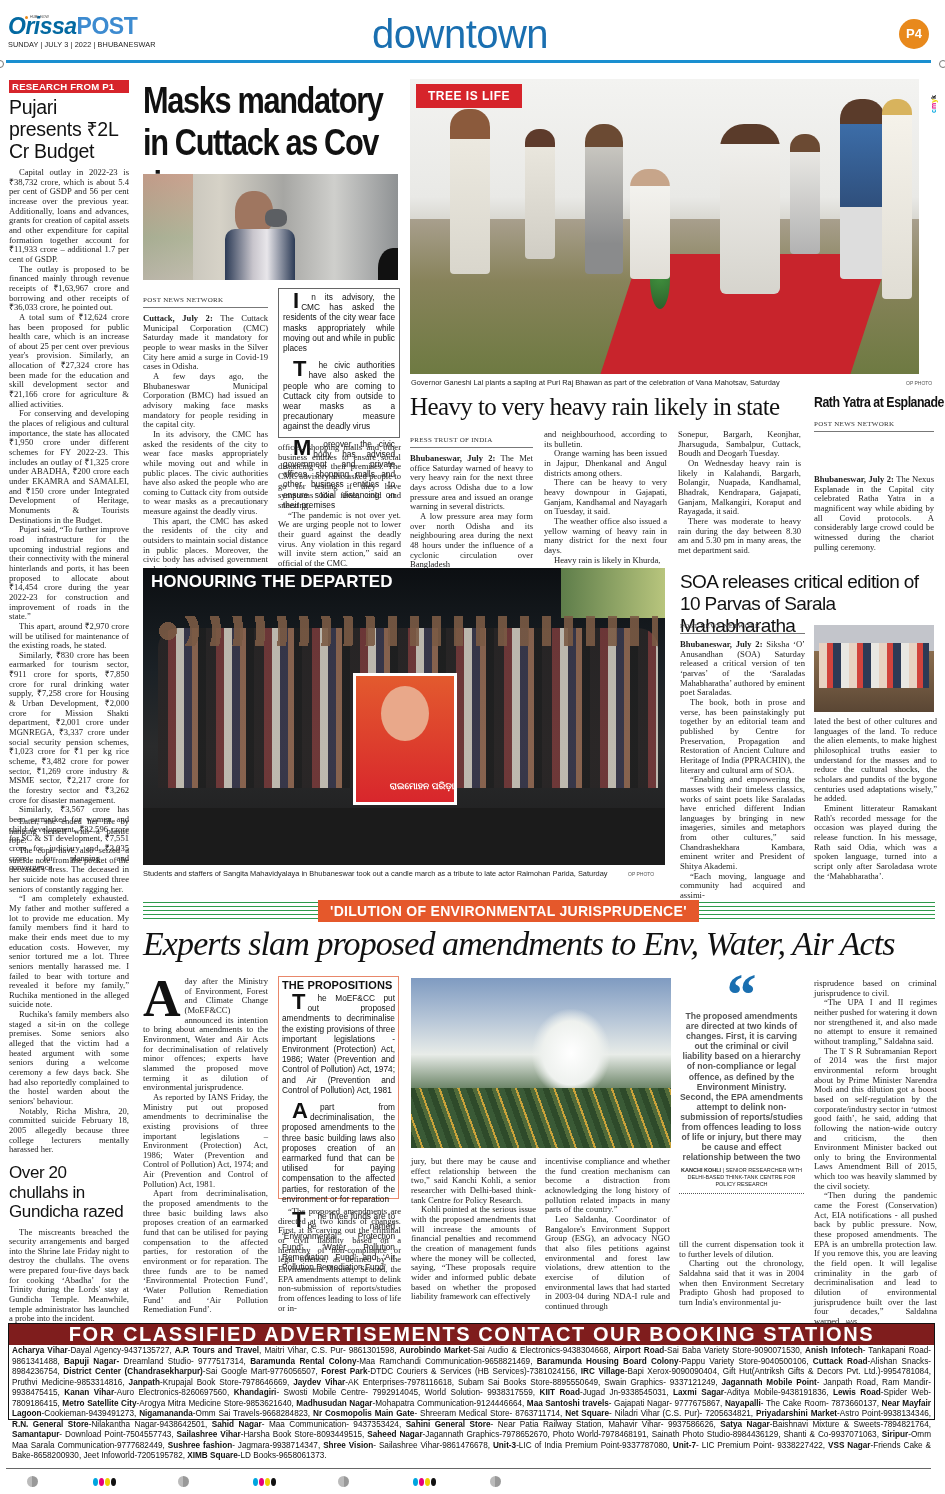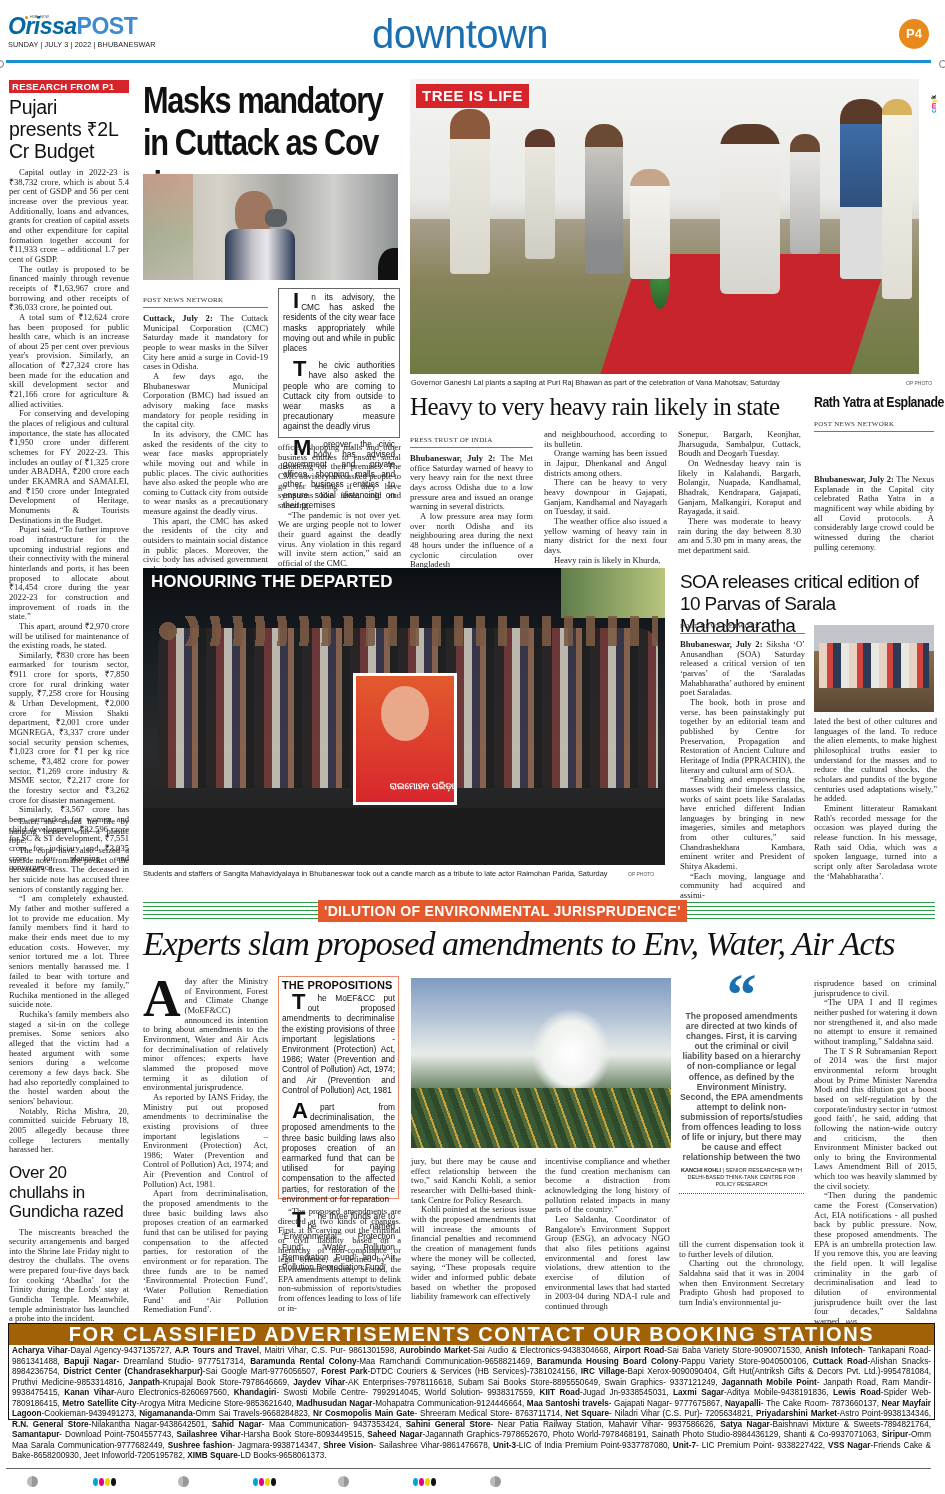--- a/index.html
+++ b/index.html
@@ -105,21 +105,21 @@
   <div class="abs" style="left:210px;top:175px;width:250px;height:120px;background:#c8242c;transform:skewX(-18deg);"></div>
   <div class="abs" style="left:240px;top:170px;width:20px;height:60px;background:radial-gradient(circle,#3f8d3c,#2b5f2a);border-radius:50%;"></div>
   <div class="abs" style="left:40px;top:30px;width:40px;height:165px;background:linear-gradient(180deg,#8b5a3c 0,#8b5a3c 18%,#ece9e0 18%,#d9d6cc 100%);border-radius:18px 18px 4px 4px;"></div>
   <div class="abs" style="left:115px;top:50px;width:30px;height:130px;background:linear-gradient(180deg,#5e3b2c 0,#5e3b2c 14%,#e9e6dd 14%,#d0cdc4);border-radius:14px 14px 4px 4px;"></div>
   <div class="abs" style="left:175px;top:45px;width:38px;height:150px;background:linear-gradient(180deg,#6b4a33 0,#6b4a33 15%,#c8c6c0 15%,#8a8b8c 80%);border-radius:18px 18px 4px 4px;"></div>
   <div class="abs" style="left:220px;top:90px;width:40px;height:110px;background:linear-gradient(180deg,#c7a58a 0,#c7a58a 15%,#f3f2ee 15%,#e1ded7);border-radius:18px 18px 4px 4px;"></div>
   <div class="abs" style="left:310px;top:45px;width:60px;height:170px;background:linear-gradient(180deg,#5a3b2a 0,#5a3b2a 12%,#f0efec 12%,#d6d4cd);border-radius:24px 24px 6px 6px;"></div>
   <div class="abs" style="left:380px;top:55px;width:30px;height:120px;background:linear-gradient(180deg,#6b4a33 0,#6b4a33 15%,#e8e7e3 15%,#b2b2b2);border-radius:14px 14px 4px 4px;"></div>
   <div class="abs" style="left:430px;top:20px;width:45px;height:180px;background:linear-gradient(180deg,#5a3b2a 0,#5a3b2a 14%,#3c6da8 14%,#2f4f7c 60%,#ddd 60%);border-radius:20px 20px 4px 4px;"></div>
   <div class="abs" style="left:472px;top:20px;width:30px;height:200px;background:linear-gradient(180deg,#d8b35d 0,#d8b35d 8%,#f5f2ea 8%,#e0ddd4);border-radius:14px 14px 4px 4px;"></div>
-  <div class="abs kicker-red" style="left:6px;top:5px;font-size:15px;padding:2px 6px;letter-spacing:0.5px;line-height:20px;">TREE IS LIFE</div>
+  <div class="abs kicker-red" style="left:6px;top:5px;font-size:12px;padding:2px 12px;letter-spacing:0.5px;line-height:20px;">TREE IS LIFE</div>
 </div>
 <div class="abs caption" style="left:411px;top:378px;">Governor Ganeshi Lal plants a sapling at Puri Raj Bhawan as part of the celebration of Vana Mahotsav, Saturday</div>
 <div class="abs opphoto" style="left:906px;top:380px;">OP PHOTO</div>
 <div class="abs sans" style="left:930px;top:95px;writing-mode:vertical-rl;transform:rotate(180deg);font-size:7px;font-weight:bold;">
   <span style="color:#00a6e0">c</span><span style="color:#e5007d">m</span><span style="color:#f0d000">y</span><span style="color:#111">k</span>
 </div>
 
 <div class="abs serif" style="left:410px;top:393px;font-size:25px;line-height:28px;letter-spacing:-0.6px;color:#111;">Heavy to very heavy rain likely in state</div>
 <div class="abs" style="left:410px;top:436px;width:123px;">
   <div class="byline">PRESS TRUST OF INDIA</div>
@@ -177,21 +177,21 @@
 </div>
 <div class="photo" style="left:814px;top:625px;width:120px;height:87px;background:linear-gradient(180deg,#c3c5cb 0,#c3c5cb 30%,#8a6d4e 30%,#5a4634 100%);">
   <div class="abs" style="left:5px;top:18px;width:110px;height:45px;background:repeating-linear-gradient(90deg,#e8d2c2 0 8px,#d1433c 8px 14px,#2d3a55 14px 22px,#e9e7e2 22px 30px);"></div>
 </div>
 <div class="abs" style="left:814px;top:717px;width:123px;" id="soa-col2">
     <p class="body" style="text-indent: 0px;">lated the best of other cultures and languages of the land. To reduce the alien elements, to make highest philosophical truths easier to understand for the masses and to reduce the cultural shocks, the scholars and pundits of the bygone centuries used adaptations wisely,” he added.</p>
     <p class="body">Eminent litterateur Ramakant Rath's recorded message for the occasion was played during the release function. In his message, Rath said Odia, which was a spoken language, turned into a script only after Saroladasa wrote the ‘Mahabharatha’.</p>
   </div>
 
 <div class="abs" style="left:143px;top:902px;width:792px;height:20px;background:repeating-linear-gradient(180deg,#2e9a4b 0 1.5px,#fff 1.5px 4px);"></div>
-<div class="abs sans" style="left:318px;top:900px;padding:2px 6px;background:#e5582b;color:#fff;font-weight:bold;font-size:14px;letter-spacing:0.3px;line-height:18px;">'DILUTION OF ENVIRONMENTAL JURISPRUDENCE'</div>
+<div class="abs sans" style="left:318px;top:900px;padding:2px 12px;background:#e5582b;color:#fff;font-weight:bold;font-size:14px;letter-spacing:0.3px;line-height:18px;">'DILUTION OF ENVIRONMENTAL JURISPRUDENCE'</div>
 <div class="abs serif" style="left:143px;top:925px;font-size:34px;line-height:38px;font-style:italic;color:#111;letter-spacing:-0.9px;white-space:nowrap;">Experts slam proposed amendments to Env, Water, Air Acts</div>
 
 <div class="abs" style="left:143px;top:977px;width:125px;">
   <span class="serif" style="float:left;font-size:52px;line-height:42px;margin:1px 4px 0 0;font-weight:bold;">A</span>
   <div id="env-col1">
       <p class="body" style="text-indent: 0px;">day after the Ministry of Environment, Forest and Climate Change (MoEF&amp;CC) announced its intention to bring about amendments to the Environment, Water and Air Acts for decriminalisation of relatively minor offences; experts have slammed the proposed move terming it as dilution of environmental jurisprudence.</p>
       <p class="body">As reported by IANS Friday, the Ministry put out proposed amendments to decriminalise the existing provisions of three important legislations – Environment (Protection) Act, 1986; Water (Prevention and Control of Pollution) Act, 1974; and Air (Prevention and Control of Pollution) Act, 1981.</p>
       <p class="body">Apart from decriminalisation, the proposed amendments to the three basic building laws also proposes creation of an earmarked fund that can be utilised for paying compensation to the affected parties, for restoration of the environment or for reparation. The three funds are to be named ‘Environmental Protection Fund’, ‘Water Pollution Remediation Fund’ and ‘Air Pollution Remediation Fund’.</p>
     </div>
 </div>
@@ -234,21 +234,21 @@
     <p class="body">Charting out the chronology, Saldahna said that it was in 2004 when then Environment Secretary Pradipto Ghosh had proposed to turn India's environmental ju-</p>
   </div>
 <div class="abs" style="left:814px;top:979px;width:123px;" id="env-col6">
     <p class="body" style="text-indent: 0px;">risprudence based on criminal jurisprudence to civil.</p>
     <p class="body">“The UPA I and II regimes neither pushed for watering it down nor strengthened it, and also made no attempt to ensure it remained without trampling,” Saldahna said.</p>
     <p class="body">The T S R Subramanian Report of 2014 was the first major environmental reform brought about by Prime Minister Narendra Modi and this dilution got a boost based on self-regulation by the corporate/industry sector in ‘utmost good faith’, he said, adding that following the nation-wide outcry and criticism, the then Environment Minister backed out only to bring the Environmental Laws Amendment Bill of 2015, which too was heavily slammed by the civil society.</p>
     <p class="body">“Then during the pandemic came the Forest (Conservation) Act, EIA notifications - all pushed back by public pressure. Now, these proposed amendments. The EPA is an umbrella protection law. If you remove this, you are leaving the field open. It will legalise criminality in the garb of decriminalisation and lead to dilution of environmental jurisprudence built over the last four decades,” Saldahna warned.<span style="font-size: 5px; font-style: italic; font-family: &quot;Liberation Sans&quot;, sans-serif; margin-left: 4px;">IANS</span></p>
   </div>
 
 <div class="abs" style="left:8px;top:1323px;width:927px;height:97px;border:1px solid #111;">
-  <div class="sans" style="background:#a16207;color:#fff;font-weight:bold;font-size:20px;line-height:21px;text-align:center;letter-spacing:1.6px;">FOR CLASSIFIED ADVERTISEMENTS CONTACT OUR BOOKING STATIONS</div>
+  <div class="sans" style="background:#7f1d1d;color:#fff;font-weight:bold;font-size:20px;line-height:21px;text-align:center;letter-spacing:1.6px;">FOR CLASSIFIED ADVERTISEMENTS CONTACT OUR BOOKING STATIONS</div>
   <div class="ad-text" id="classifieds" style="padding:1px 3px;"><b>Acharya Vihar</b><span>-Dayal Agency-9437135727, </span><b>A.P. Tours and Travel</b><span>, Maitri Vihar, C.S. Pur- 9861301598, </span><b>Aurobindo Market</b><span>-Sai Audio &amp; Electronics-9438304668, </span><b>Airport Road</b><span>-Sai Baba Variety Store-9090071530, </span><b>Anish Infotech</b><span>- Tankapani Road-9861341488, </span><b>Bapuji Nagar-</b><span> Dreamland Studio- 9777517314, </span><b>Baramunda Rental Colony</b><span>-Maa Ramchandi Communication-9658821469, </span><b>Baramunda Housing Board Colony</b><span>-Pappu Variety Store-9040500106, </span><b>Cuttack Road</b><span>-Alishan Snacks-8984236754, </span><b>District Center (Chandrasekharpur)</b><span>-Sai Google Mart-9776056507, </span><b>Forest Park</b><span>-DTDC Couriers &amp; Services (HB Services)-7381024156, </span><b>IRC Village</b><span>-Bapi Xerox-9090090404, Gift Hut(Antriksh Gifts &amp; Decors Pvt. Ltd.)-9954781084, Pruthvi Medicine-9853314816, </span><b>Janpath</b><span>-Krupajal Book Store-7978646669, </span><b>Jaydev Vihar</b><span>-AK Enterprises-7978116618, Subam Sai Books Store-8895550649, Swain Graphics- 9337121249, </span><b>Jagannath Mobile Point</b><span>- Janpath Road, Ram Mandir- 9938475415, </span><b>Kanan Vihar</b><span>-Auro Electronics-8260697560, </span><b>Khandagiri</b><span>- Swosti Mobile Centre- 7992914045, World Solution- 9938317559, </span><b>KIIT Road</b><span>-Jugad Jn-9338545031, </span><b>Laxmi Sagar</b><span>-Aditya Mobile-9438191836, </span><b>Lewis Road</b><span>-Spider Web-7809186415, </span><b>Metro Satellite City</b><span>-Arogya Mitra Medicine Store-9853621640, </span><b>Madhusudan Nagar</b><span>-Mohapatra Communication-9124446664, </span><b>Maa Santoshi travels</b><span>- Gajapati Nagar- 9777675867, </span><b>Nayapalli</b><span>- The Cake Room- 7873660137, </span><b>Near Mayfair Lagoon</b><span>-Cookieman-9439491273, </span><b>Nigamananda</b><span>-Omm Sai Travels-9668284823, </span><b>Nr Cosmopolis Main Gate</b><span>- Shreeram Medical Store- 8763711714, </span><b>Net Square</b><span>- Niladri Vihar (C.S. Pur)- 7205634821, </span><b>Priyadarshini Market</b><span>-Astro Point-9938134346, </span><b>R.N. General Store</b><span>-Nilakantha Nagar-9438642501, </span><b>Sahid Nagar</b><span>- Maa Communication- 9437353424, </span><b>Sahini General Store</b><span>- Near Patia Railway Station, Mahavir Vihar- 9937586626, </span><b>Satya Nagar</b><span>-Baishnavi Mixture &amp; Sweets-7894821764, </span><b>Samantapur</b><span>- Download Point-7504557743, </span><b>Sailashree Vihar</b><span>-Harsha Book Store-8093449515, </span><b>Saheed Nagar</b><span>-Jagannath Graphics-7978652670, Photo World-7978468191, Sainath Photo Studio-8984436129, Shanti &amp; Co-9937071063, </span><b>Siripur</b><span>-Omm Maa Sarala Communication-9777682449, </span><b>Sushree fashion</b><span>- Jagmara-9938714347, </span><b>Shree Vision</b><span>- Sailashree Vihar-9861476678, </span><b>Unit-3</b><span>-LIC of India Premium Point-9337787080, </span><b>Unit-7</b><span>- LIC Premium Point- 9338227422, </span><b>VSS Nagar</b><span>-Friends Cake &amp; Bake-8658200930, Jeet Infoworld-7205195782, </span><b>XIMB Square</b><span>-LD Books-9658061373.</span></div>
 </div>
 
 <div class="abs" style="left:6px;top:1468px;width:925px;height:1px;background:#666;"></div>
 <div class="abs" style="left:0;top:1474px;width:945px;height:16px;" id="print-marks">
     <div style="position: absolute; top: 2px; left: 26.6667px; width: 11px; height: 11px; border-radius: 50%; background: linear-gradient(90deg, rgb(187, 187, 187) 50%, rgb(153, 153, 153) 50%);"></div>
     <div style="position: absolute; top: 2px; left: 178.333px; width: 11px; height: 11px; border-radius: 50%; background: linear-gradient(90deg, rgb(187, 187, 187) 50%, rgb(153, 153, 153) 50%);"></div>
     <div style="position: absolute; top: 2px; left: 338.333px; width: 11px; height: 11px; border-radius: 50%; background: linear-gradient(90deg, rgb(187, 187, 187) 50%, rgb(153, 153, 153) 50%);"></div>
     <div style="position: absolute; top: 2px; left: 490px; width: 11px; height: 11px; border-radius: 50%; background: linear-gradient(90deg, rgb(187, 187, 187) 50%, rgb(153, 153, 153) 50%);"></div>
     <div style="position: absolute; top: 4px; left: 93px; width: 5px; height: 8px; border-radius: 50%; background: rgb(0, 166, 224);"></div>

